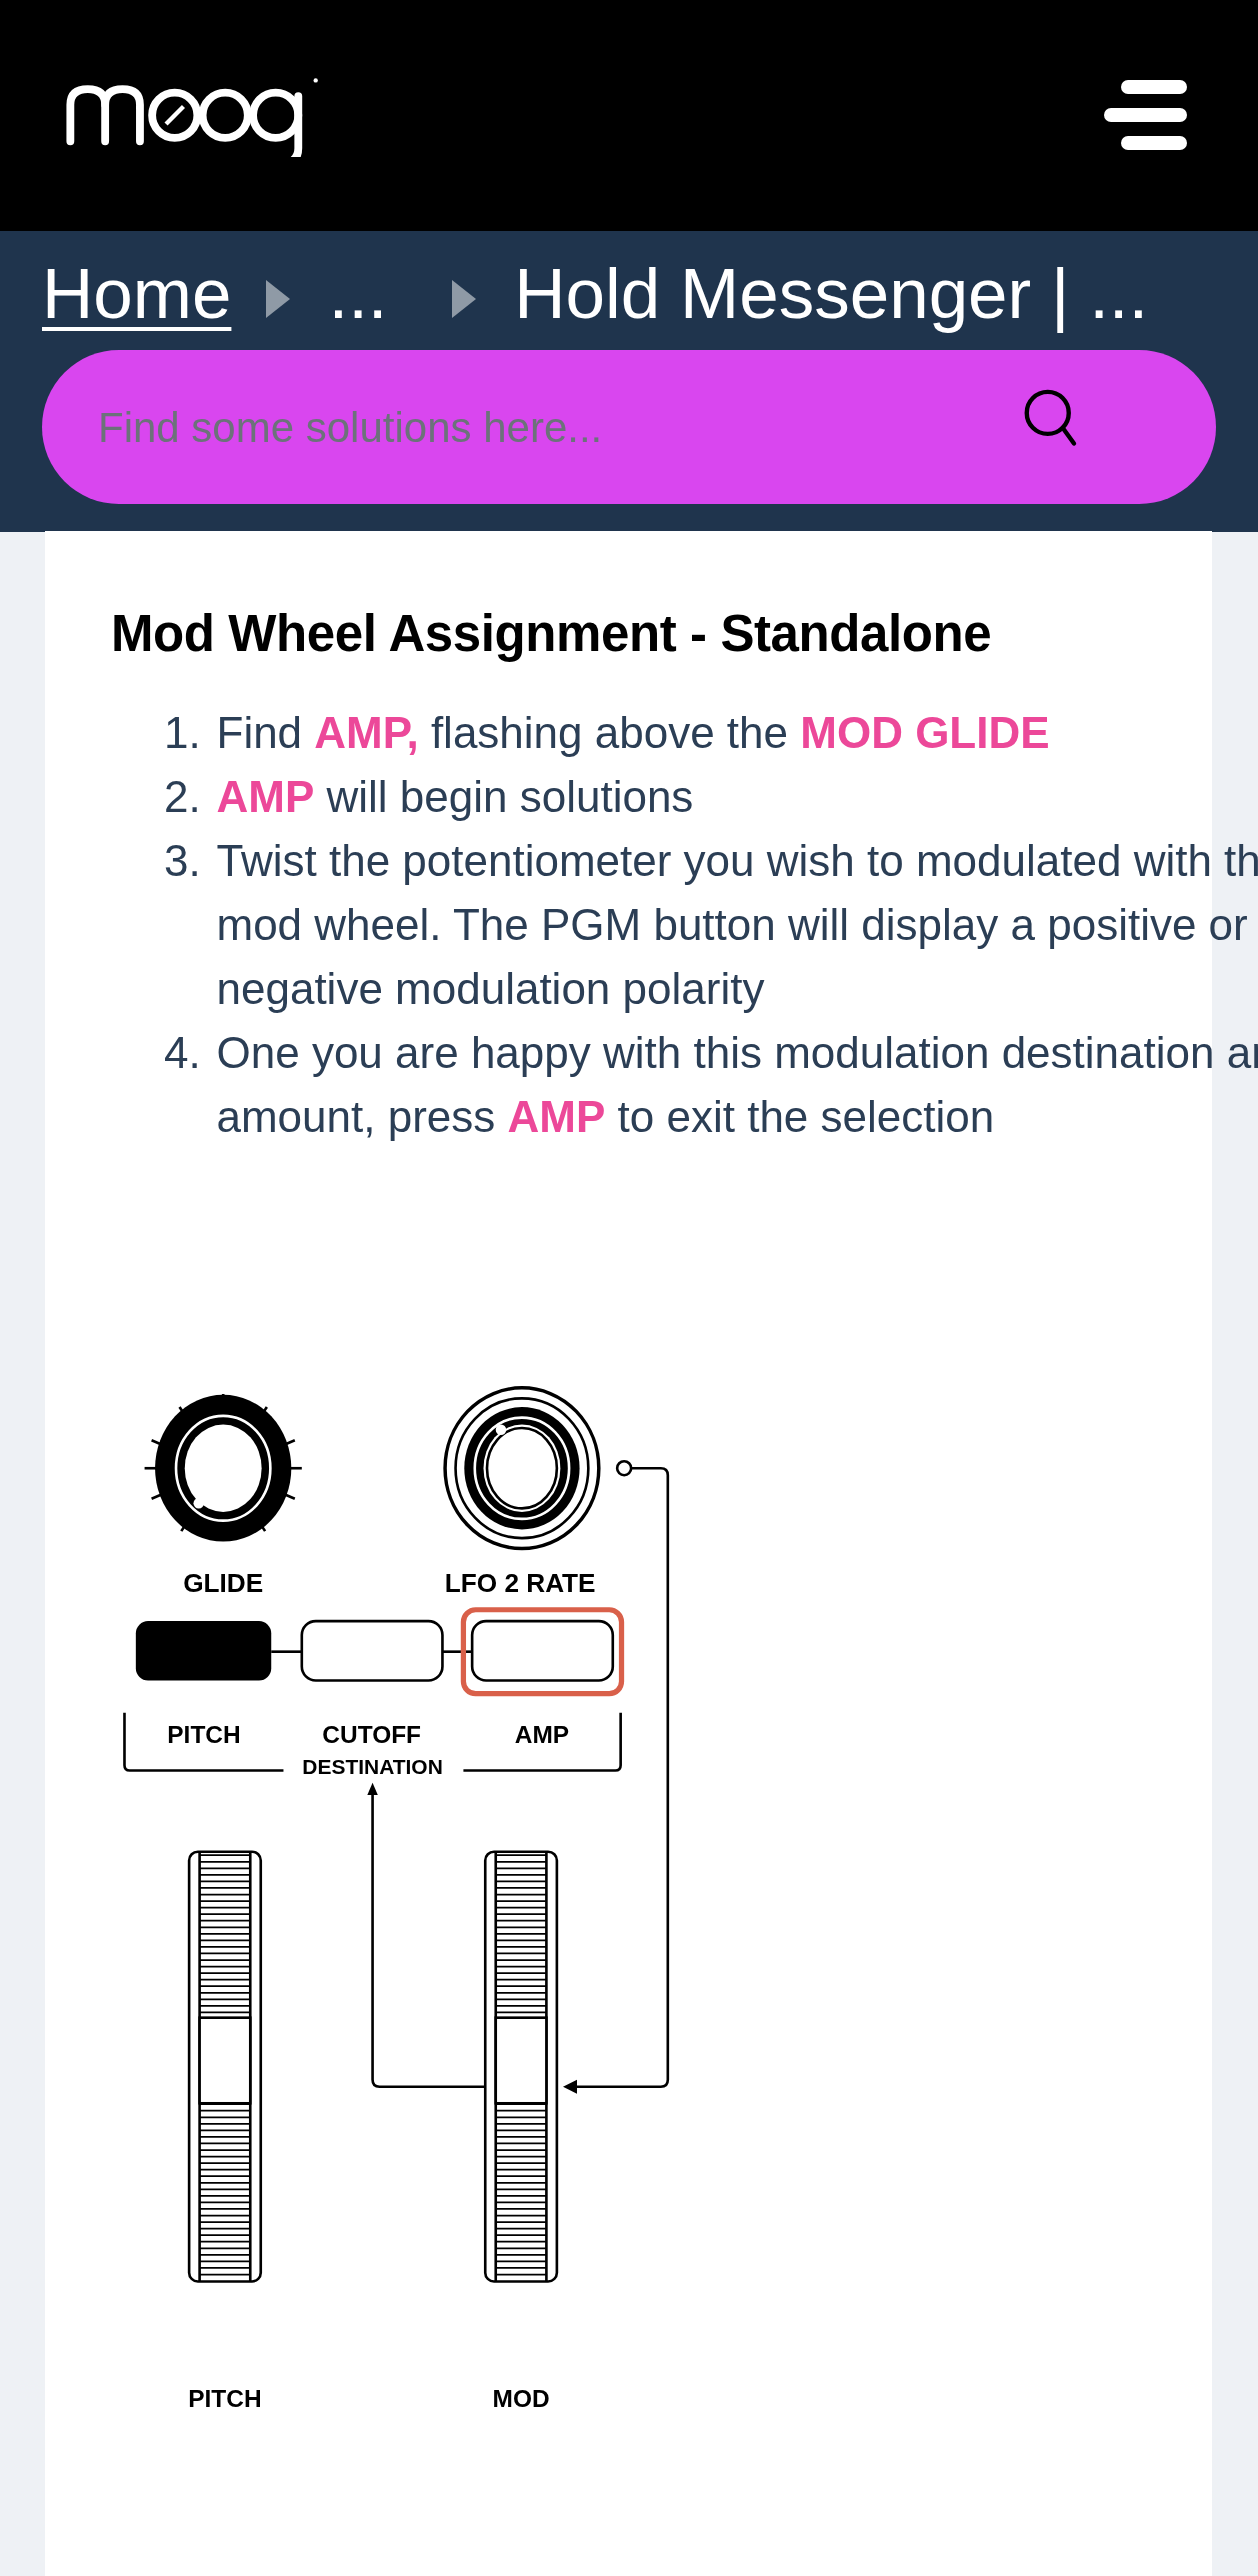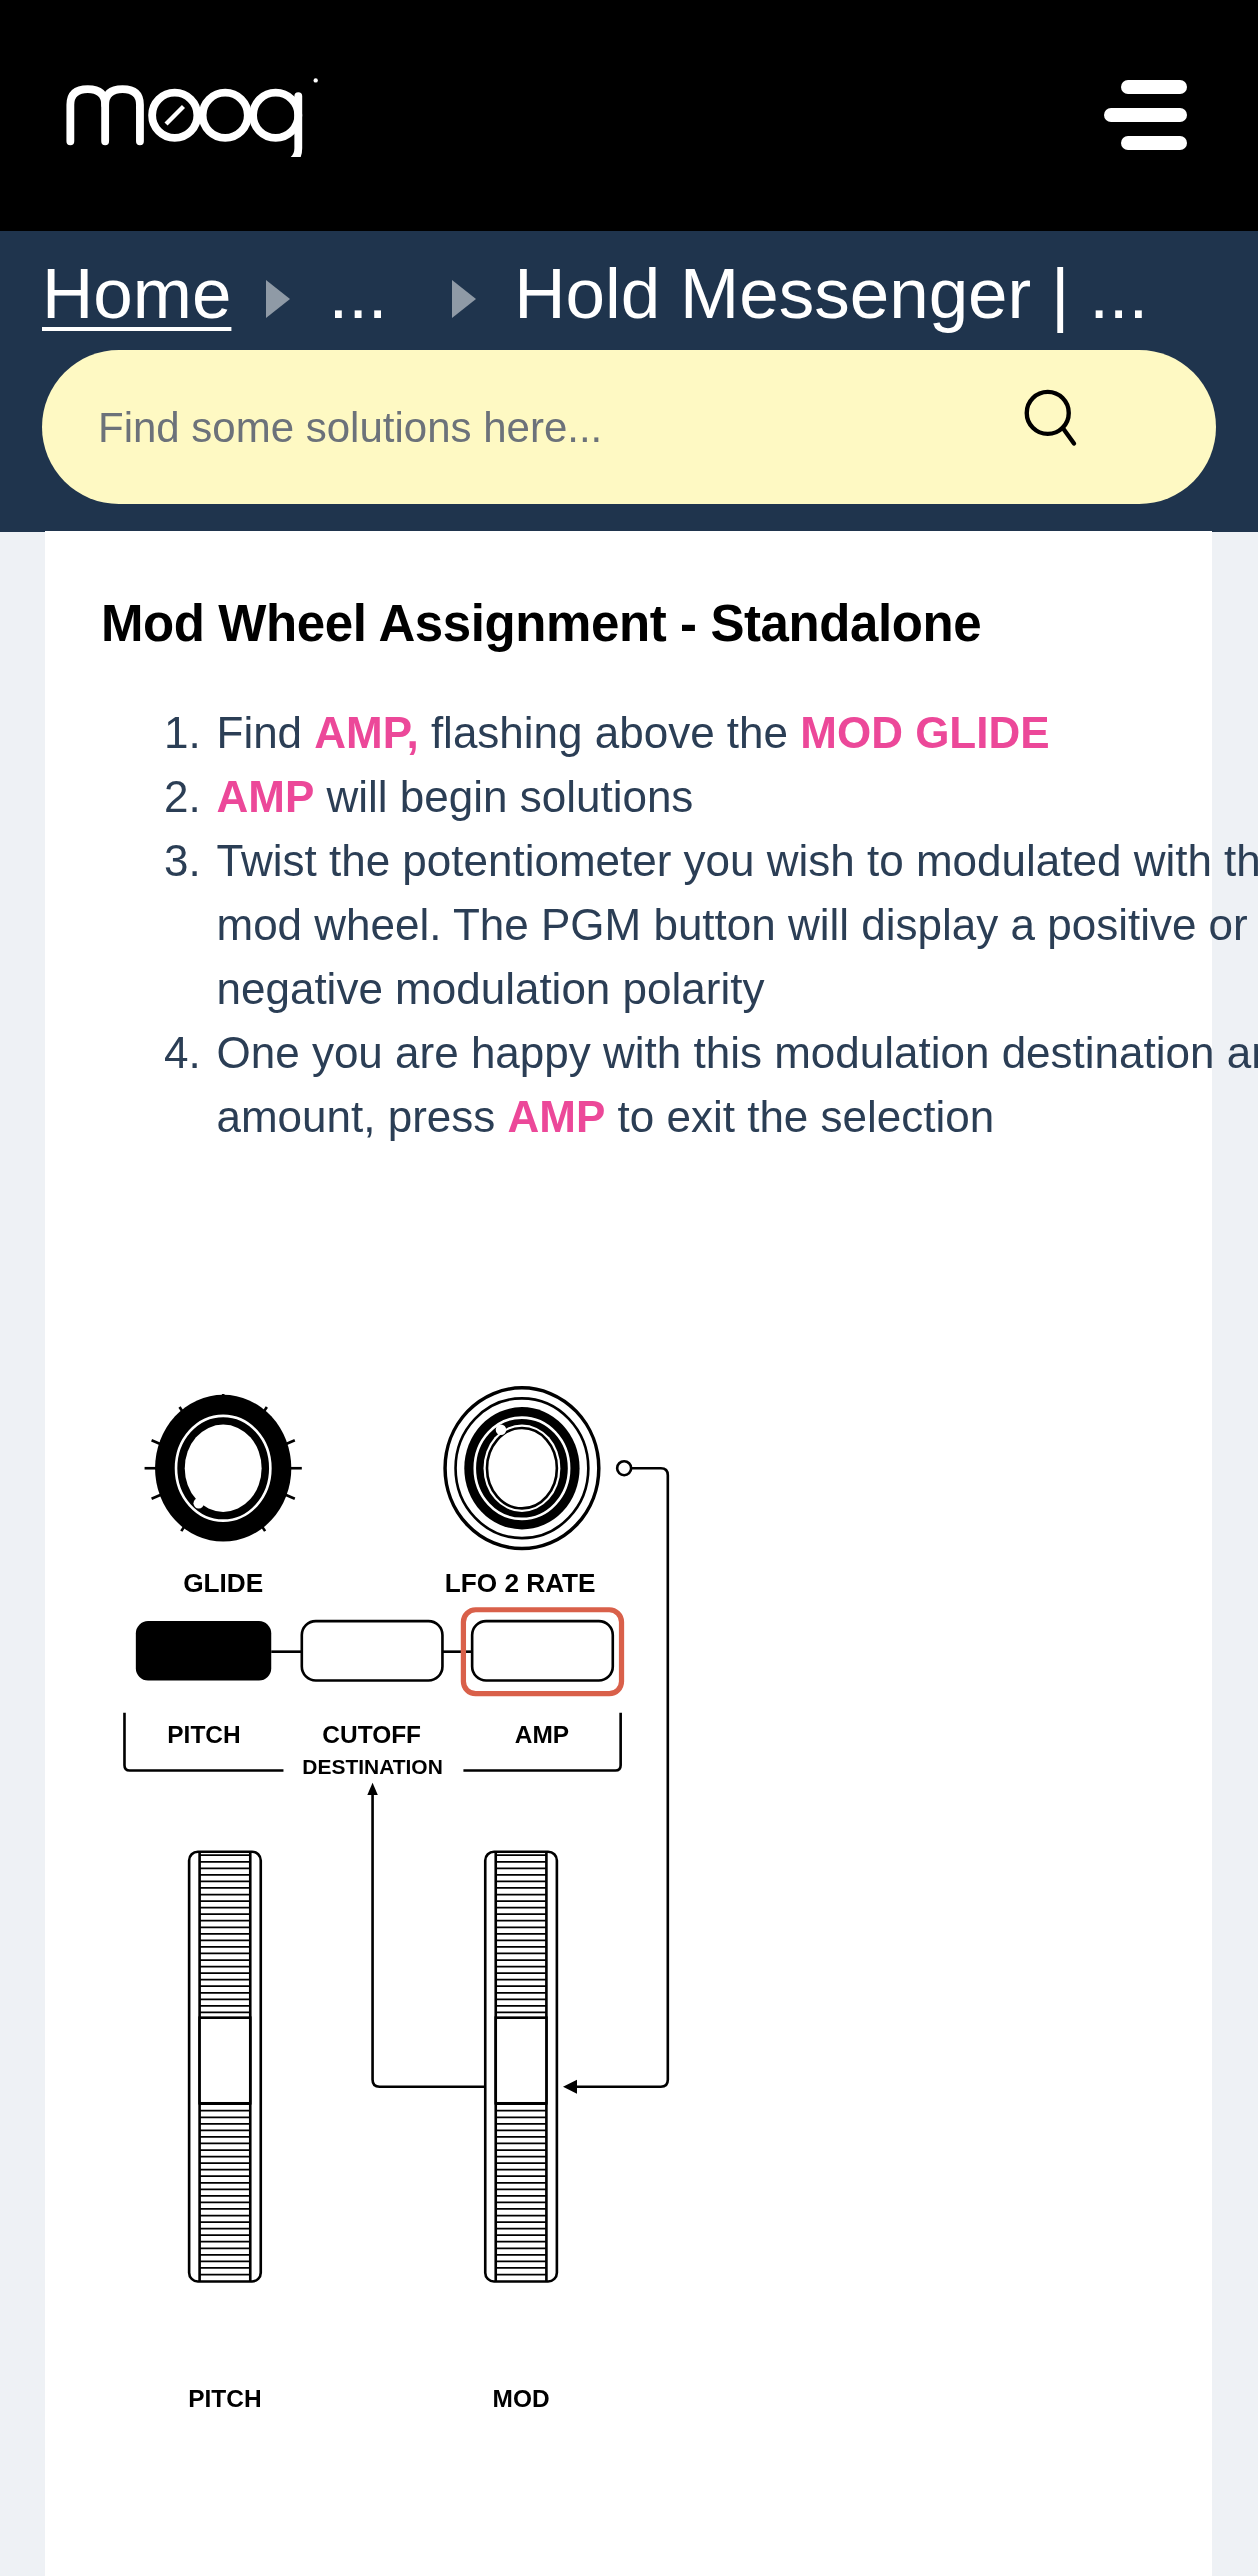--- a/index.html
+++ b/index.html
@@ -29,36 +29,36 @@
     display: flex; align-items: center; color: #fff; font-size: 71px;
     white-space: nowrap;
   }
   .breadcrumb a { color: #fff; text-decoration: underline; text-underline-offset: 8.7px; text-decoration-thickness: 3.5px; }
   .crumb-sep { width: 0; height: 0; border-top: 19px solid transparent; border-bottom: 19px solid transparent; border-left: 24.5px solid #8f9aa6; margin: 12.2px 38px 0 35px; }
   .crumb-ellipsis { margin: 0 8.7px 0 0; }
   .crumb-sep2 { margin-left: 56px; margin-right: 38px; }
 
   .search {
     position: absolute; left: 42px; top: 350px; width: 1174px; height: 154px;
-    background: #fef9c3; border-radius: 77px; box-sizing: border-box;
+    background: #d946ef; border-radius: 77px; box-sizing: border-box;
   }
   .search input {
     position: absolute; left: 54px; top: 44px; width: 874px; height: 66px;
     border: none; outline: none; font-size: 42px; color: #333;
     font-family: "Liberation Sans", "DejaVu Sans", sans-serif; background: transparent;
   }
   .search input::placeholder { color: #6c727a; }
   .search-btn { position: absolute; left: 1018px; top: 384px; width: 70px; height: 70px; cursor: pointer; }
 
   .card {
     position: absolute; left: 45px; top: 531px; width: 1167px; height: 2045px;
     background: #fff;
   }
   .card h2 {
-    position: absolute; left: 56px; top: 63px; margin: 0;
+    position: absolute; left: 56px; top: 63px; margin: 10px;
     font-size: 51px; font-weight: bold; color: #000; letter-spacing: -0.4px;
   }
   .steps {
     position: absolute; left: 56px; top: 170px; width: 1092px; margin: 0; padding: 0 0 0 112px;
     font-size: 44px; line-height: 64px; color: #2b3e55;
   }
   .steps li { padding-left: 3.5px; }
   .steps b { font-weight: bold; color: #ec4899; }
 
   .diagram { position: absolute; left: 114px; top: 1372px; width: 594px; height: 1066px; }

